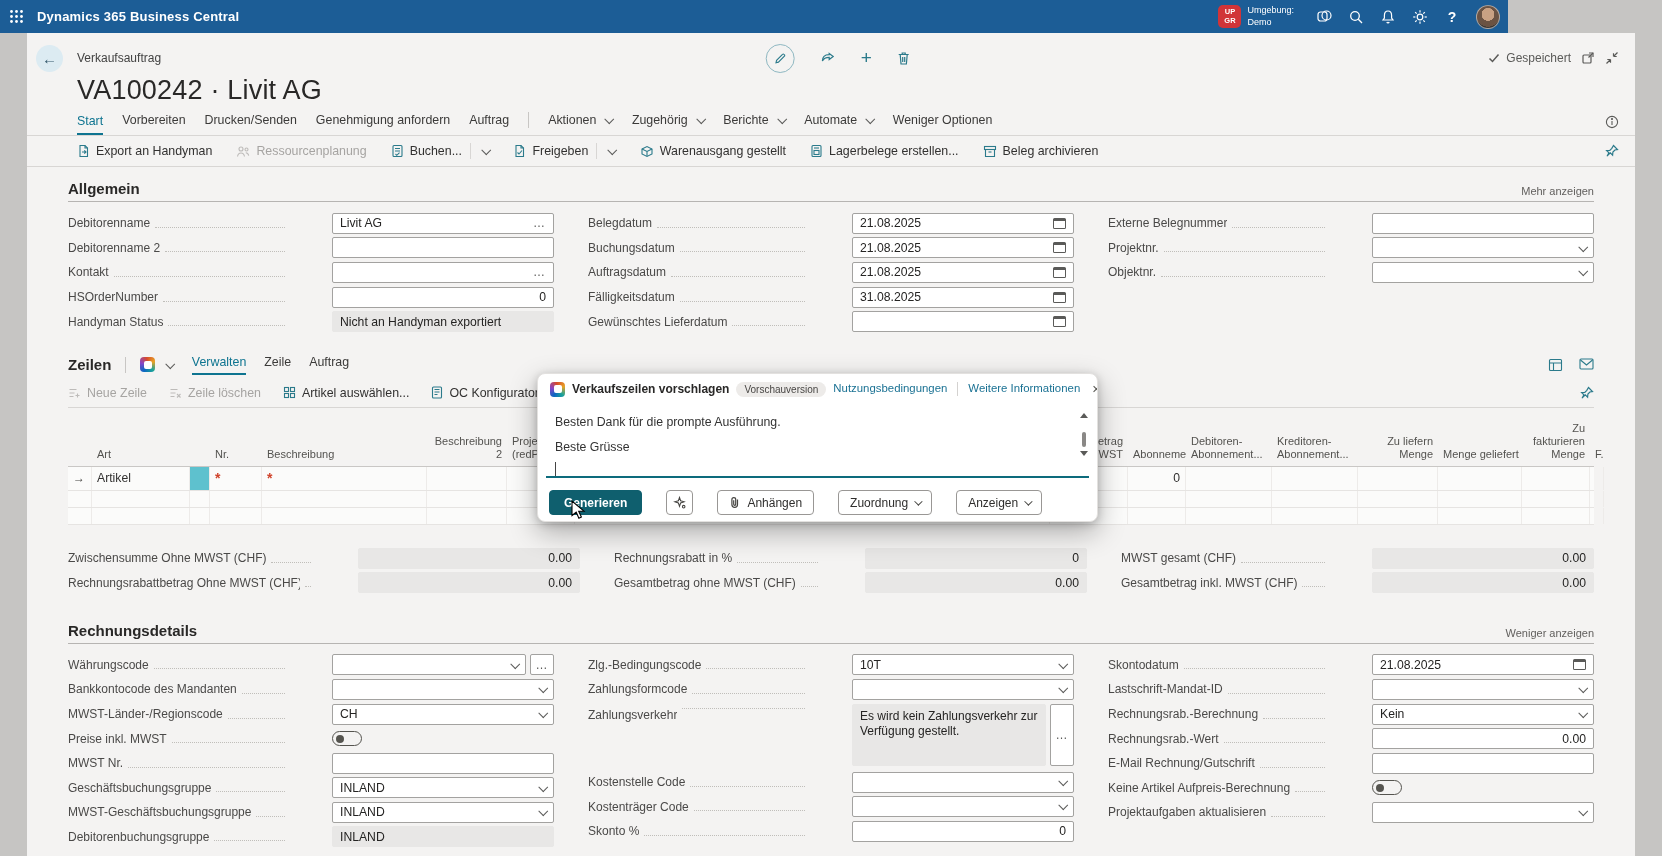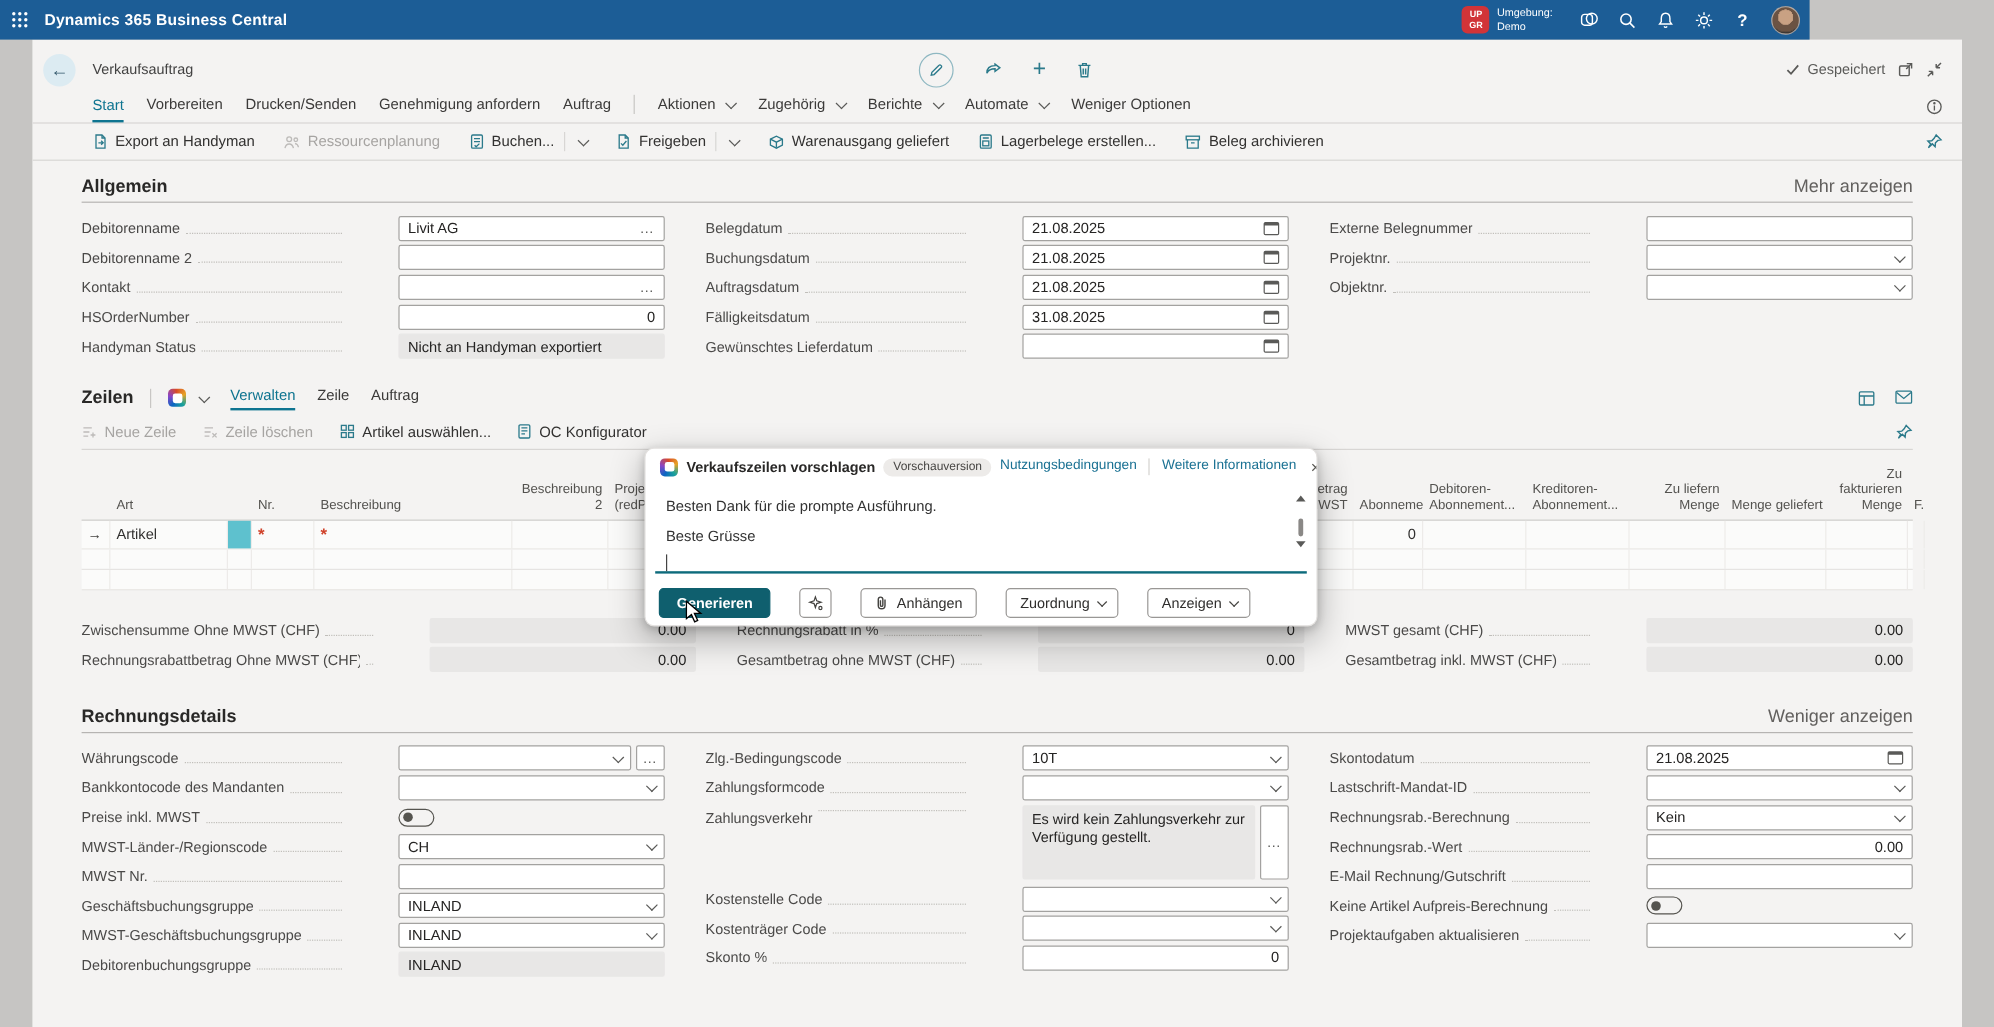--- a/index.html
+++ b/index.html
@@ -59,21 +59,21 @@
   .act { display:flex; align-items:center; gap:6px; cursor:pointer; white-space:nowrap; }
   .act .aicon { color:#2b7a8b; }
   .act.disabled { color:#a6a4a2; cursor:default; }
   .act.disabled .aicon { color:#bdbbb9; }
   .splitchev { display:flex; align-items:center; margin-left:2px; padding-left:6px; border-left:1px solid #d8d6d4; height:16px; }
   .pinright { margin-left:auto; color:#2b7a8b; cursor:pointer; }
 
   
   .sechead { display:flex; align-items:flex-end; margin-top:13px; }
   .sechead h2 { font-size:15px; font-weight:bold; color:#292827; margin:0; }
-  .seclink { margin-left:auto; font-size:15px; color:#62605e; cursor:pointer; }
+  .seclink { margin-left:auto; font-size:11px; color:#62605e; cursor:pointer; }
   .secrule { border-bottom:1px solid #b6b4b2; margin-top:4px; }
 
   
   .grid3 { display:grid; grid-template-columns:repeat(3,1fr); column-gap:34px; margin-top:9px; }
   .fr { display:flex; align-items:center; height:24.6px; }
   .fl { font-size:12px; color:#4a4948; white-space:nowrap; flex:none; max-width:232px; overflow:hidden; }
   .ld { flex:1; min-width:6px; border-bottom:1px dotted #c0beba; margin:0 7px 0 5px; transform:translateY(4px); }
   .fc { width:262px; flex:none; display:flex; align-items:center; gap:4px;padding-left:40px; }
   .inp { flex:1; height:21px; background:#fff; border:1px solid #a3a2a0; border-radius:2px; font-size:12.2px;
     color:#252423; display:flex; align-items:center; padding:0 7px; position:relative; cursor:text; min-width:0; }
@@ -268,20 +268,21 @@
       </span>
       <span class="gico">
         <svg width="14" height="14" viewBox="0 0 14 14" fill="none" stroke="#5a5a58" stroke-width="1.2">
           <path d="M12.5 1.5L8.5 5.5M8.5 5.5V2.3M8.5 5.5h3.2"></path>
             <path d="M1.5 12.5l4-4M5.5 8.5v3.2M5.5 8.5H2.3"></path>
         </svg>
       </span>
     </div>
   </div>
 
+  <h1 class="title">VA100242 · Livit AG</h1>
 
   <div class="tabsrow">
     <div class="tab active">Start</div>
     <div class="tab">Vorbereiten</div>
     <div class="tab">Drucken/Senden</div>
     <div class="tab">Genehmigung anfordern</div>
     <div class="tab">Auftrag</div>
     <div class="tabdivider"></div>
     <div class="tab">
         <span>Aktionen</span>
@@ -357,21 +358,21 @@
           <span class="chev"></span>
         </span>
     </div>
     <div class="act">
       <span class="aicon">
         <svg width="14" height="13" viewBox="0 0 14 13" fill="none" stroke="currentColor" stroke-width="1.1">
           <path d="M2 4l5-2.5L12 4v5l-5 2.5L2 9z"></path>
             <path d="M2 4l5 2.5L12 4M7 6.5V11"></path>
         </svg>
       </span>
-      <span>Warenausgang geliefert</span>
+      <span>Warenausgang gestellt</span>
     </div>
     <div class="act">
       <span class="aicon">
         <svg width="13" height="14" viewBox="0 0 13 14" fill="none" stroke="currentColor" stroke-width="1.1">
           <rect x="2" y="1.5" width="9" height="11" rx="1"></rect>
             <rect x="4" y="6.5" width="5" height="4"></rect>
             <path d="M4 4h5"></path>
         </svg>
       </span>
       <span>Lagerbelege erstellen...</span>
@@ -779,34 +780,34 @@
           <div class="fl">Bankkontocode des Mandanten</div>
             <div class="ld"></div>
           <div class="fc">
               <div class="inp">
                 <span class="val"></span>
                 <span class="chev"></span>
               </div>
             </div>
         </div>
         <div class="fr">
+          <div class="fl">MWST-Länder-/Regionscode</div>
+            <div class="ld"></div>
+          <div class="fc">
+              <div class="inp">
+                <span class="val">CH</span>
+                <span class="chev"></span>
+              </div>
+            </div>
+        </div>
+        <div class="fr">
           <div class="fl">Preise inkl. MWST</div>
             <div class="ld"></div>
           <div class="fc">
               <div class="toggle"></div>
-            </div>
-        </div>
-        <div class="fr">
-          <div class="fl">MWST-Länder-/Regionscode</div>
-            <div class="ld"></div>
-          <div class="fc">
-              <div class="inp">
-                <span class="val">CH</span>
-                <span class="chev"></span>
-              </div>
             </div>
         </div>
         <div class="fr">
           <div class="fl">MWST Nr.</div>
             <div class="ld"></div>
           <div class="fc">
               <div class="inp">
                 <span class="val"></span>
               </div>
             </div>

